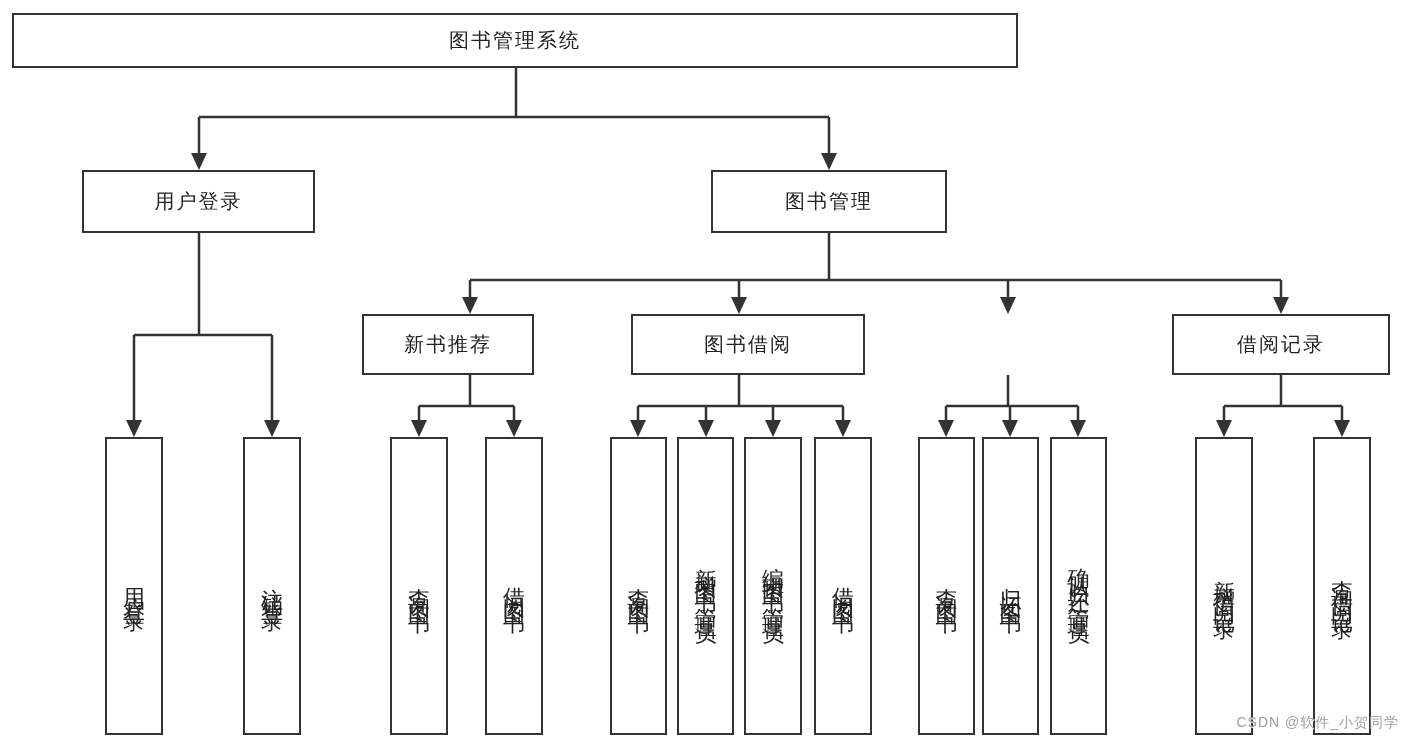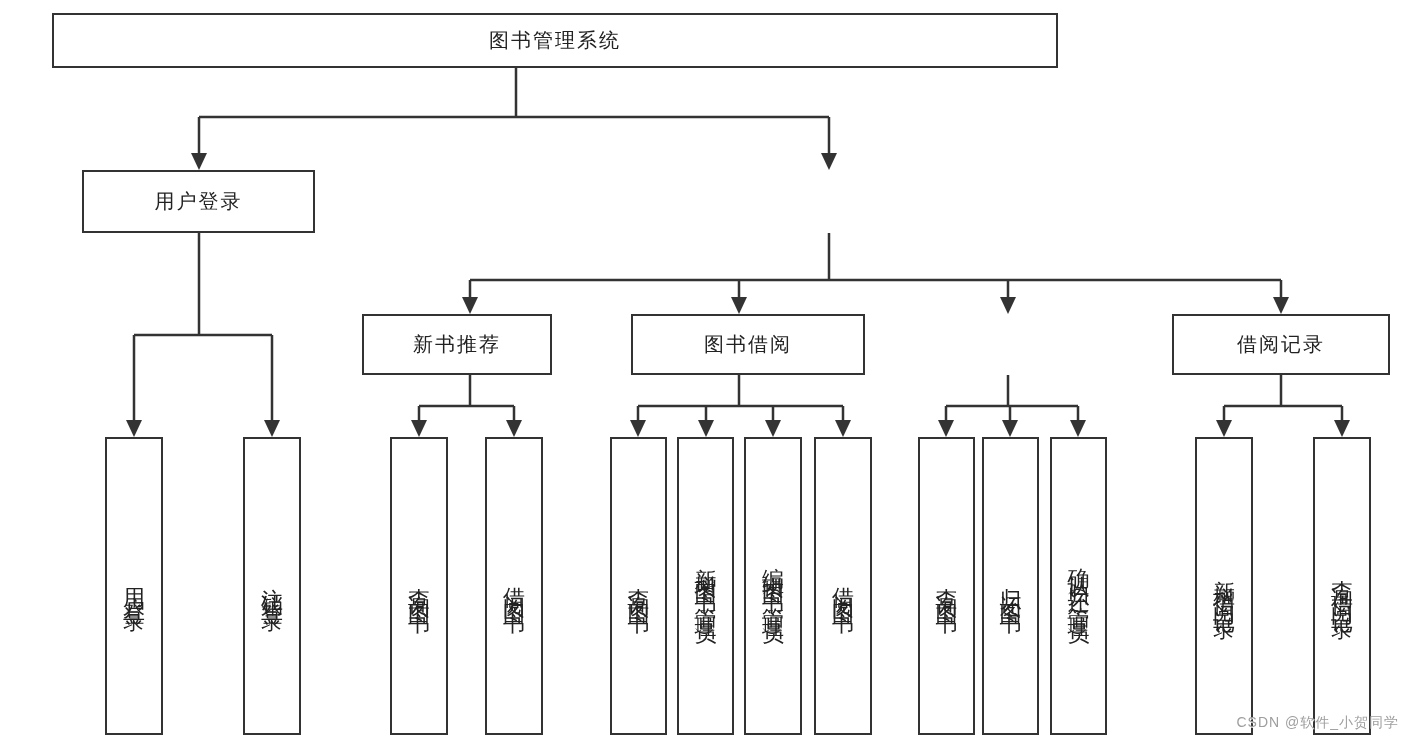--- a/index.html
+++ b/index.html
@@ -33,21 +33,21 @@
     justify-content: center;
     z-index: 2;
     color: #222222;
   }
   .h-box {
     font-size: 20px;
     letter-spacing: 2px;
     white-space: nowrap;
   }
   .root-box {
-    left: 12px; top: 13px; width: 1006px; height: 55px; margin-left: 40px;
+    left: 12px; top: 13px; width: 1006px; height: 55px;
   }
   .l1-box { top: 170px; height: 63px; }
   .l2-box { top: 314px; height: 61px; }
   .v-box {
     top: 437px;
     height: 298px;
     width: 57px;
   }
   .v-text {
     writing-mode: vertical-rl;
@@ -106,22 +106,25 @@
     </g>
   </svg>
 
   <div class="node h-box root-box">
     <span>图书管理系统</span>
   </div>
 
   <div class="node h-box l1-box" style="left:82px;width:233px;">
     <span>用户登录</span>
   </div>
+  <div class="node h-box l1-box" style="left:711px;width:236px;">
+    <span>图书管理</span>
+  </div>
 
-  <div class="node h-box l2-box" style="left:362px;width:190px;">
+  <div class="node h-box l2-box" style="left:362px;width:172px;">
     <span>新书推荐</span>
   </div>
   <div class="node h-box l2-box" style="left:631px;width:234px;">
     <span>图书借阅</span>
   </div>
   <div class="node h-box l2-box" style="left:1172px;width:218px;">
     <span>借阅记录</span>
   </div>
 
   <div class="node v-box" style="left:105px;width:58px;">

